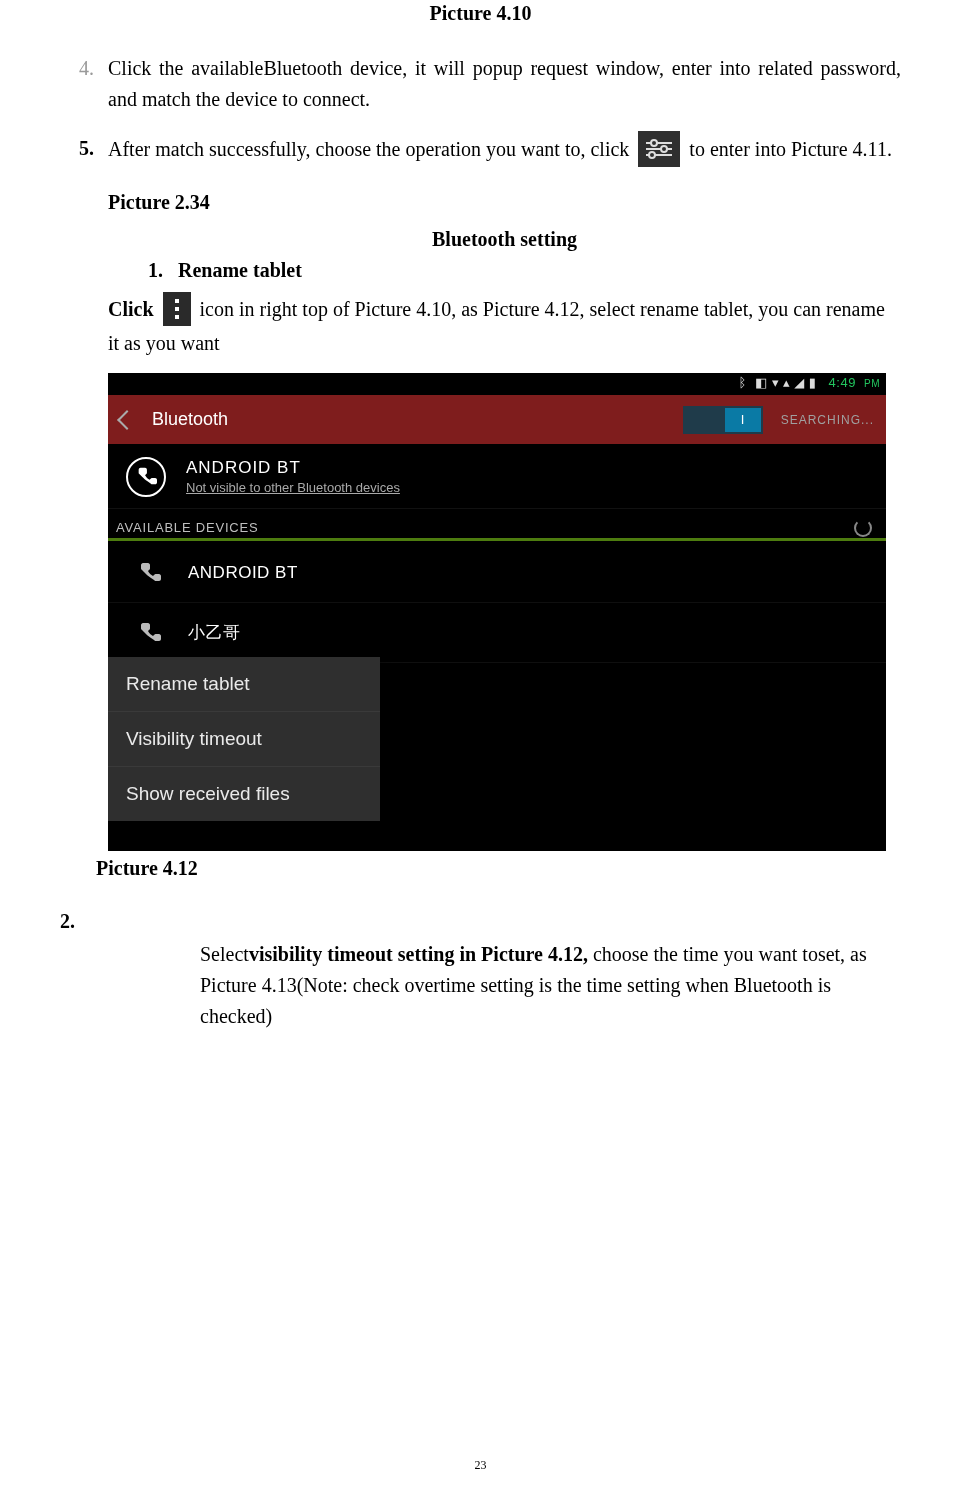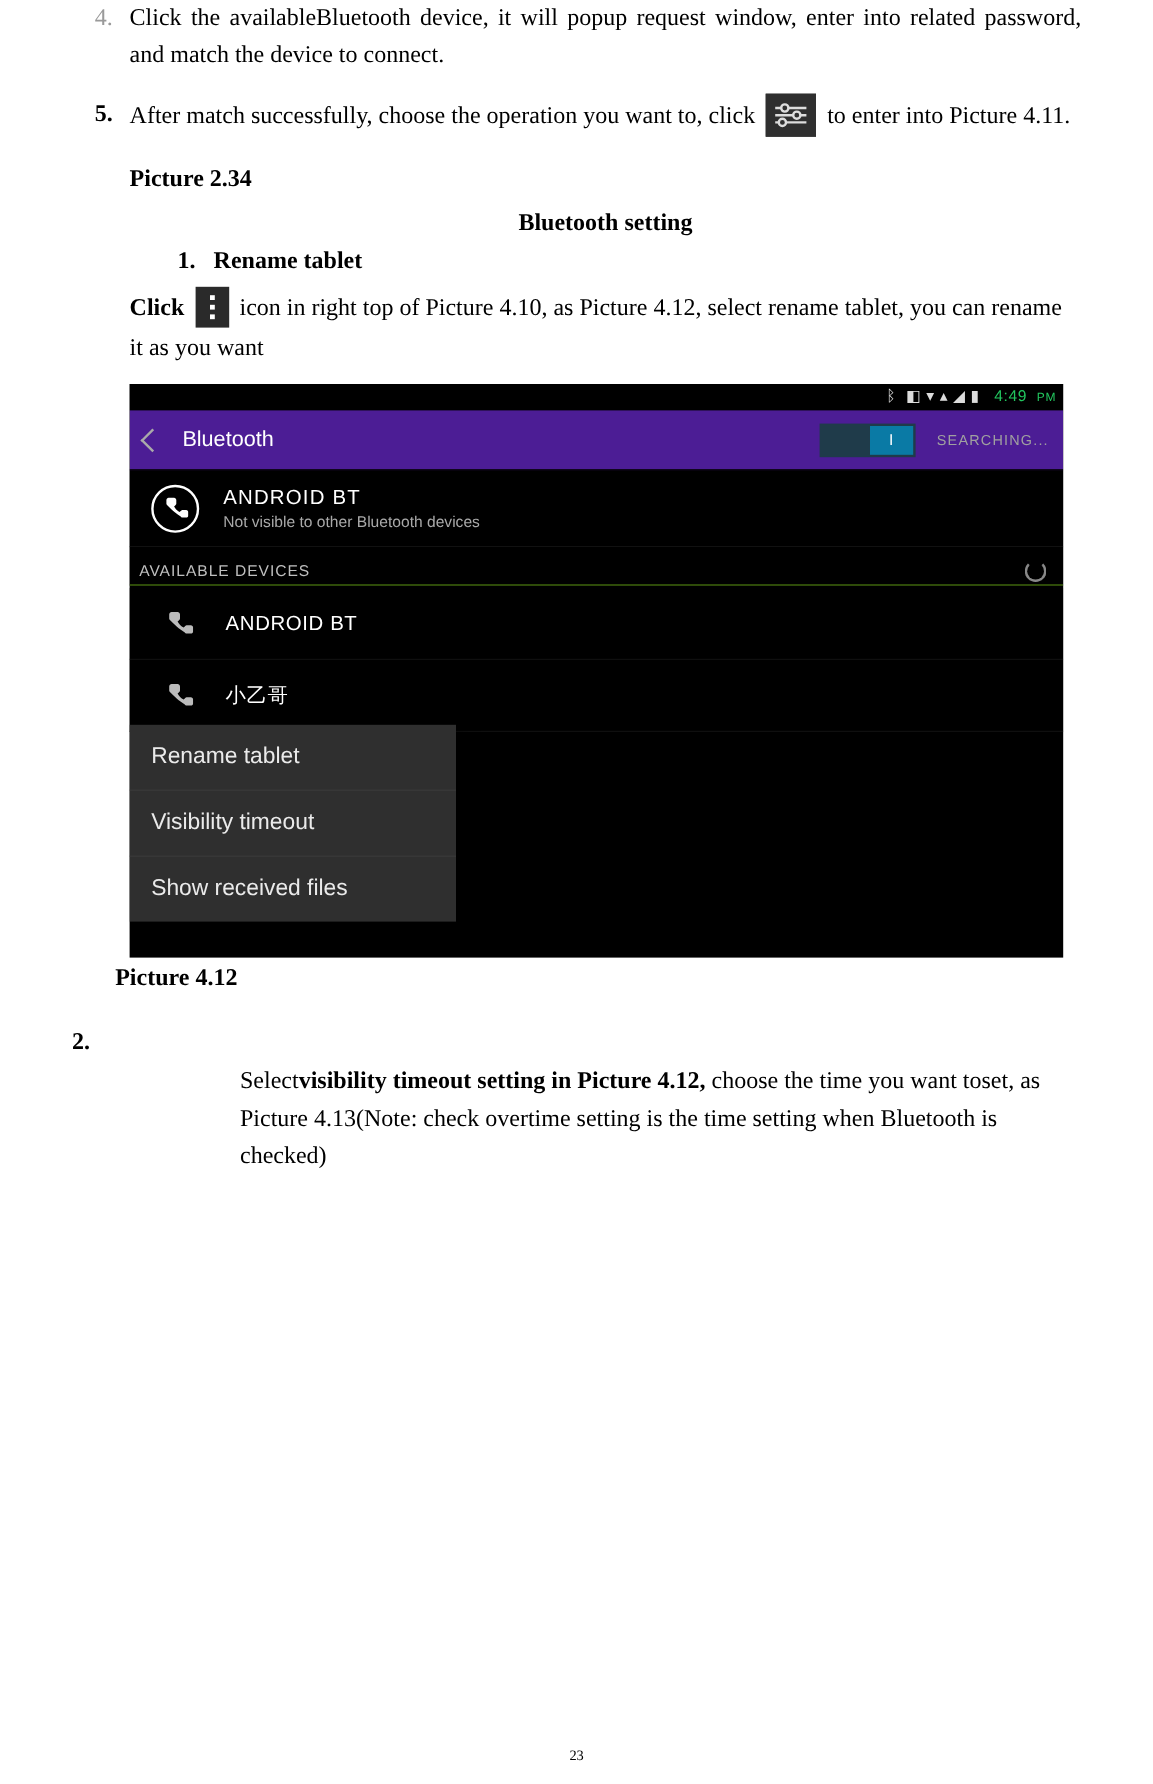--- a/index.html
+++ b/index.html
@@ -103,21 +103,21 @@
     box-sizing:border-box;
     letter-spacing:0.5px;
   }
   .statusbar span { margin-left:4px; }
   .clock { color:#22c55e; }
   .ampm { font-size:10px; }
   .titlebar {
     position:absolute;
     top:22px; left:0; right:0;
     height:50px;
-    background:#4c1d95;
+    background:#7f1d1d;
     color:#ddd;
     display:flex;
     align-items:center;
     padding:0 12px;
     box-sizing:border-box;
     justify-content:space-between;
     border-bottom:1px solid #000;
   }
   .titlebar .left {
     display:flex;
@@ -171,32 +171,32 @@
     border:2px solid #fff;
     border-radius:50%;
     display:flex;
     align-items:center;
     justify-content:center;
     margin-right:20px;
     flex:0 0 36px;
   }
   .phone-ic svg { display:block; }
   .mydev .txt .t1 { color:#fff; font-size:17px; letter-spacing:1px; }
-  .mydev .txt .t2 { color:#a9a9a9; font-size:13px; margin-top:2px;}
+  .mydev .txt .t2 { color:#a9a9a9; font-size:13px; margin-top:2px;text-decoration:underline;}
   .section-head {
     position:absolute;
     top:136px; left:0; right:0;
     height:32px;
     background:#000;
     color:#bfbfbf;
     font-size:13px;
     letter-spacing:0.8px;
     padding:8px 14px 0 8px;
     box-sizing:border-box;
-    border-bottom:1px solid #4d7c0f;
+    border-bottom:3px solid #4d7c0f;
     display:flex;
     justify-content:space-between;
     align-items:center;
   }
   .spinner {
     width:14px; height:14px;
     border:2px solid #888;
     border-top-color:transparent;
     border-radius:50%;
   }
@@ -266,20 +266,21 @@
     text-align:center;
     font-size:12px;
   }
   .mt-small { margin-top:6px;text-align:center; }
 </style>
 </head>
 <body>
 
 <div class="page">
 
+  <div class="caption-top">Picture 4.10</div>
 
   <div class="ol-body">
 
     <div class="li-row">
       <div class="li-num num-gray">4.</div>
       <div class="li-text">Click the availableBluetooth device, it will popup request window, enter into related password, and match the device to connect.</div>
     </div>
 
     <div class="li-row">
       <div class="li-num bold">5.    </div>

